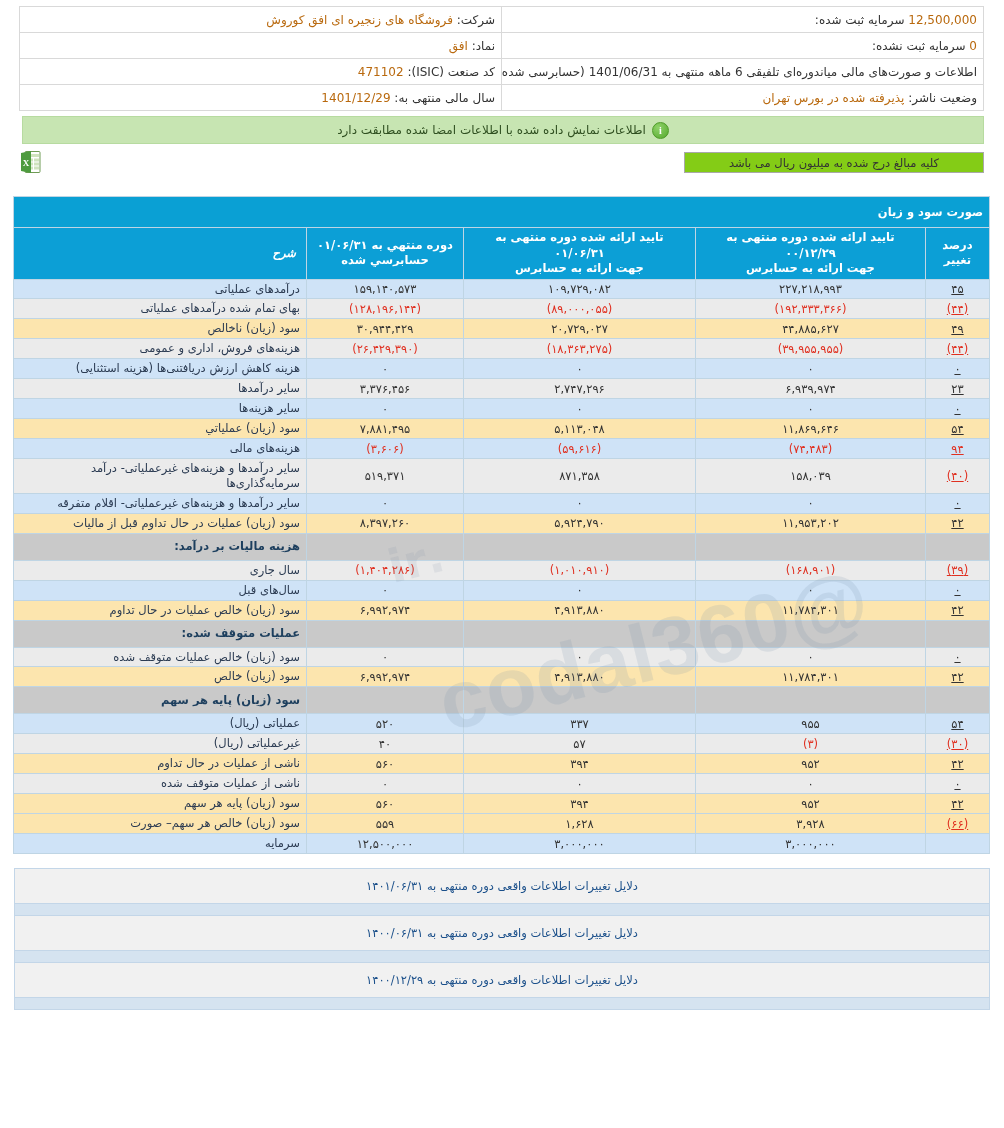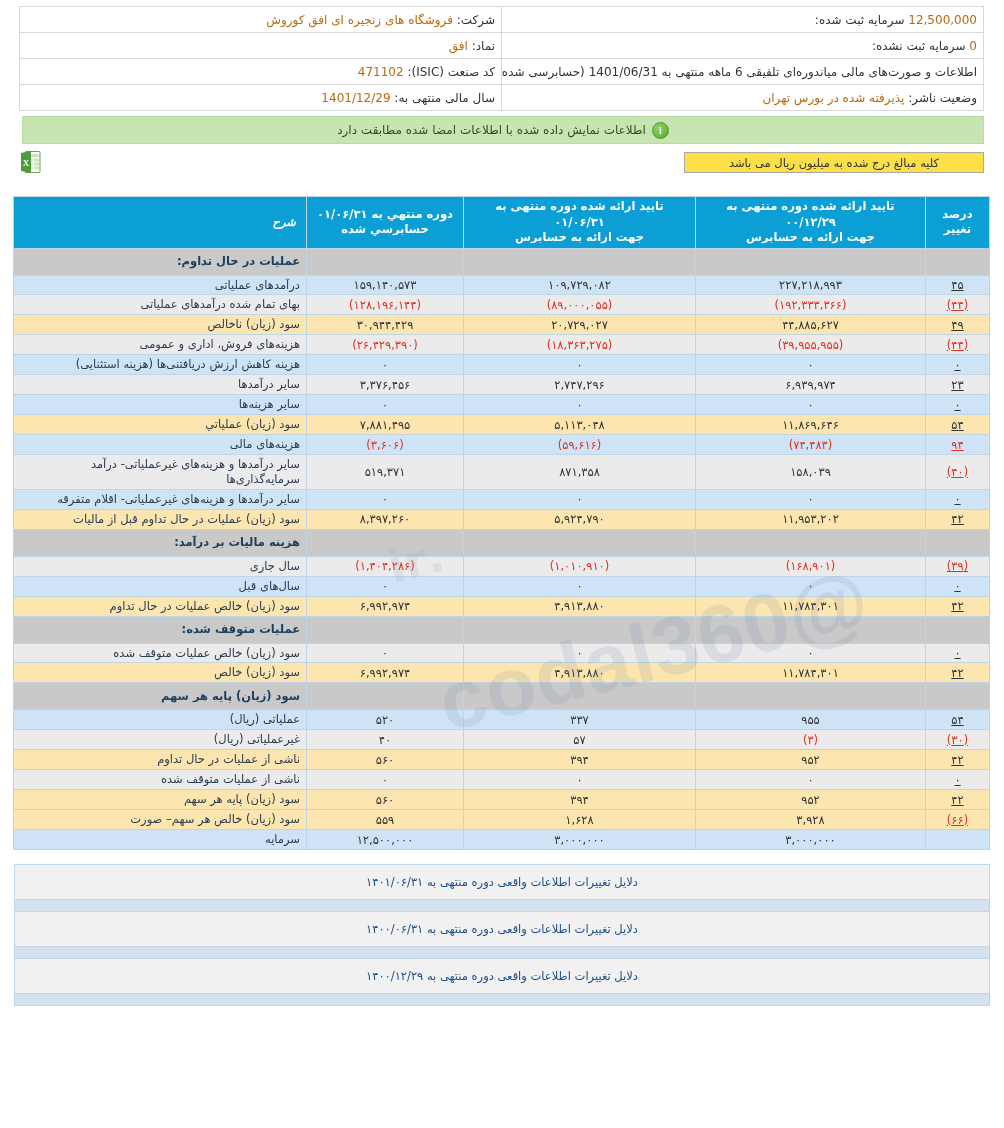--- a/index.html
+++ b/index.html
@@ -72,21 +72,21 @@
   .noterow {
     margin: 6px 20px 0 20px;
     width: 964px;
     display: flex;
     align-items: center;
     justify-content: space-between;
     height: 24px;
   }
   .note-box {
     border: 1px solid #a9a9a9;
-    background: #fde047;
+    background: #84cc16;
     height: 21px;
     line-height: 21px;
     padding: 0 8px;
     font-size: 11.5px;
     color: #333;
     box-sizing: border-box;
     min-width: 300px;
     text-align: center;
   }
   .xls-icon { width: 22px; height: 24px; position: relative; }
@@ -292,20 +292,23 @@
 
     <table class="fin">
       <colgroup>
         <col class="c-pct">
           <col class="c-v1">
           <col class="c-v2">
           <col class="c-v3">
           <col class="c-desc">
       </colgroup>
       <tbody>
+        <tr class="title-bar">
+          <td colspan="5">صورت سود و زیان</td>
+        </tr>
         <tr class="hdr">
           <td>
             <span>درصد</span>
             <span class="hdr-line2">تغییر</span>
           </td>
           <td>
             <span>تایید ارائه شده دوره منتهی به ۰۰/۱۲/۲۹</span>
             <span class="hdr-line2">جهت ارائه به حسابرس</span>
           </td>
           <td>
@@ -313,27 +316,20 @@
             <span class="hdr-line2">جهت ارائه به حسابرس</span>
           </td>
           <td>
             <span>دوره منتهي به ۰۱/۰۶/۳۱</span>
             <span class="hdr-line2">حسابرسي شده</span>
           </td>
           <td class="h-desc">شرح</td>
         </tr>
       </tbody>
       <tbody id="fin-body">
-          <tr class="sec">
-            <td></td>
-            <td></td>
-            <td></td>
-            <td></td>
-            <td class="desc">عملیات در حال تداوم:</td>
-          </tr>
           <tr class="r-blue">
             <td class="pct">۴۵</td>
             <td class="num">۲۲۷,۲۱۸,۹۹۳</td>
             <td class="num">۱۰۹,۷۲۹,۰۸۲</td>
             <td class="num">۱۵۹,۱۴۰,۵۷۳</td>
             <td class="desc">درآمدهای عملیاتی</td>
           </tr>
           <tr class="r-grey">
             <td class="pct neg">(۴۴)</td>
             <td class="num neg">(۱۹۲,۳۳۳,۳۶۶)</td>

